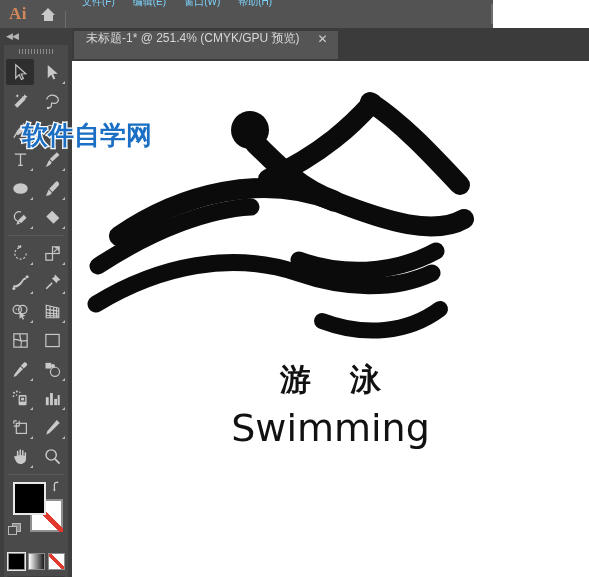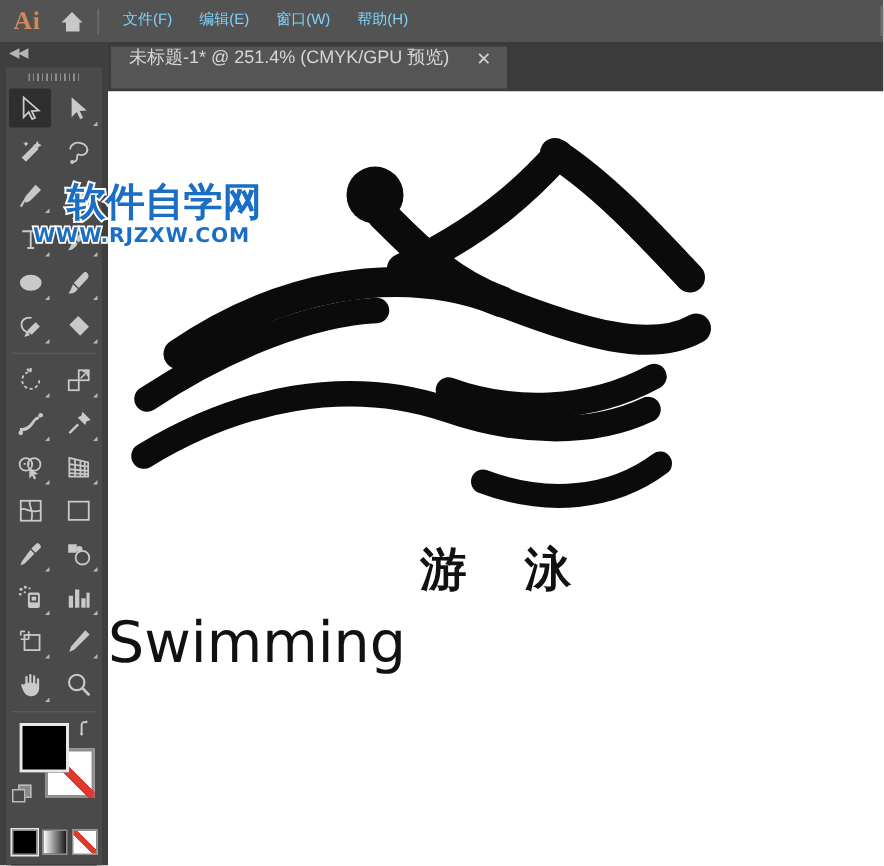--- a/index.html
+++ b/index.html
@@ -7,23 +7,23 @@
   html, body {
     width: 589px; height: 577px;
     overflow: hidden;
     background: #ffffff;
     font-family: "Liberation Sans", "DejaVu Sans", sans-serif;
   }
   #app { position: relative; width: 589px; height: 577px; overflow: hidden; }
 
   
   #menubar {
-    position: absolute; left: 0; top: 0; width: 589px; height: 28px;
+    position: absolute; left: 0; top: 0; width: 493px; height: 28px;
     background: #535353;
-    display: flex; align-items: center;
+    display: flex; align-items: flex-end;
   }
   #ai-logo {
     color: #d2885a; font-size: 17px; font-weight: bold;
     font-family: "Liberation Serif", "DejaVu Serif", serif;
     letter-spacing: .5px;
     padding: 0 8px 0 9px; line-height: 28px;
   }
   #home-btn {
     width: 26px; height: 28px; display: flex;
     align-items: center; justify-content: center;
@@ -186,36 +186,36 @@
   #artwork svg { display: block; }
   #label-cn {
     position: absolute; left: 0; right: 0; top: 298px;
     text-align: center; color: #111111;
     font-size: 31px; font-weight: bold; letter-spacing: 14px;
     font-family: "DejaVu Sans", "Liberation Sans", sans-serif;
     text-indent: 14px;
   }
   #label-en {
     position: absolute; left: 0; right: 0; top: 345px;
-    text-align: left; color: #111111;
+    text-align: center; color: #111111;
     font-size: 38px; letter-spacing: 0px;
     font-family: "DejaVu Sans", "Liberation Sans", sans-serif;
   }
 
   
   #watermark {
     position: absolute; left: 22px; top: 122px; width: 175px;
     pointer-events: none;
   }
   #wm-cn {
     color: #1a6fc4; font-size: 26px; font-weight: bold;
     font-family: "DejaVu Sans", "Liberation Sans", sans-serif;
     -webkit-text-stroke: 2.5px #ffffff;
     paint-order: stroke fill;
-    letter-spacing: 0px; line-height: 27px; text-align: center;
+    letter-spacing: 0px; line-height: 27px;
   }
   #wm-url {
     color: #1a6fc4; font-size: 13.5px; font-weight: bold;
     font-family: "DejaVu Sans", "Liberation Sans", sans-serif;
     -webkit-text-stroke: 2.2px #ffffff;
     paint-order: stroke fill;
     letter-spacing: .5px; line-height: 15px; margin-top: 1px;
   }
 </style>
 </head>
@@ -549,16 +549,15 @@
       </svg>
     </div>
 
     <div id="label-cn">游 泳</div>
     <div id="label-en">Swimming</div>
 
   </div>
 
   <div id="watermark">
     <div id="wm-cn">软件自学网</div>
-    <div id="wm-url">WWW.RJZXW.COM</div>
   </div>
 
 </div>
 
 </body></html>

